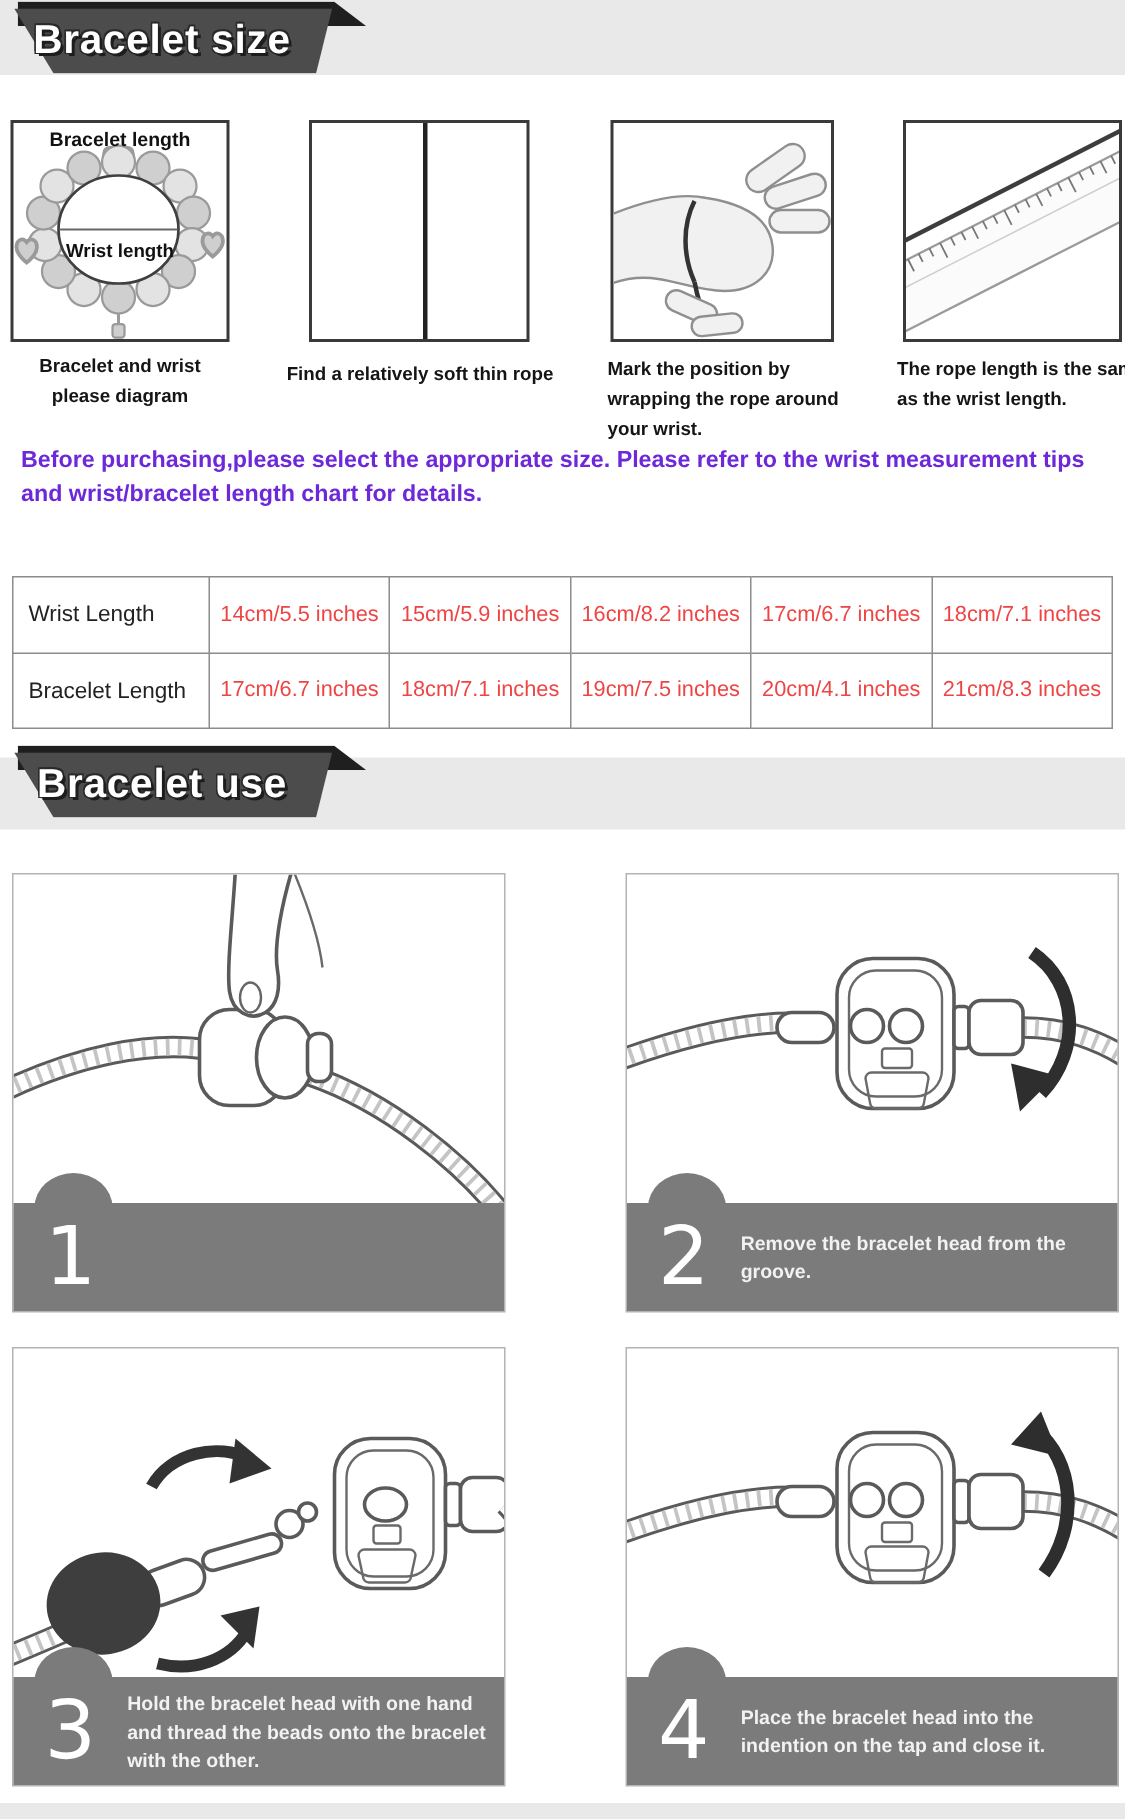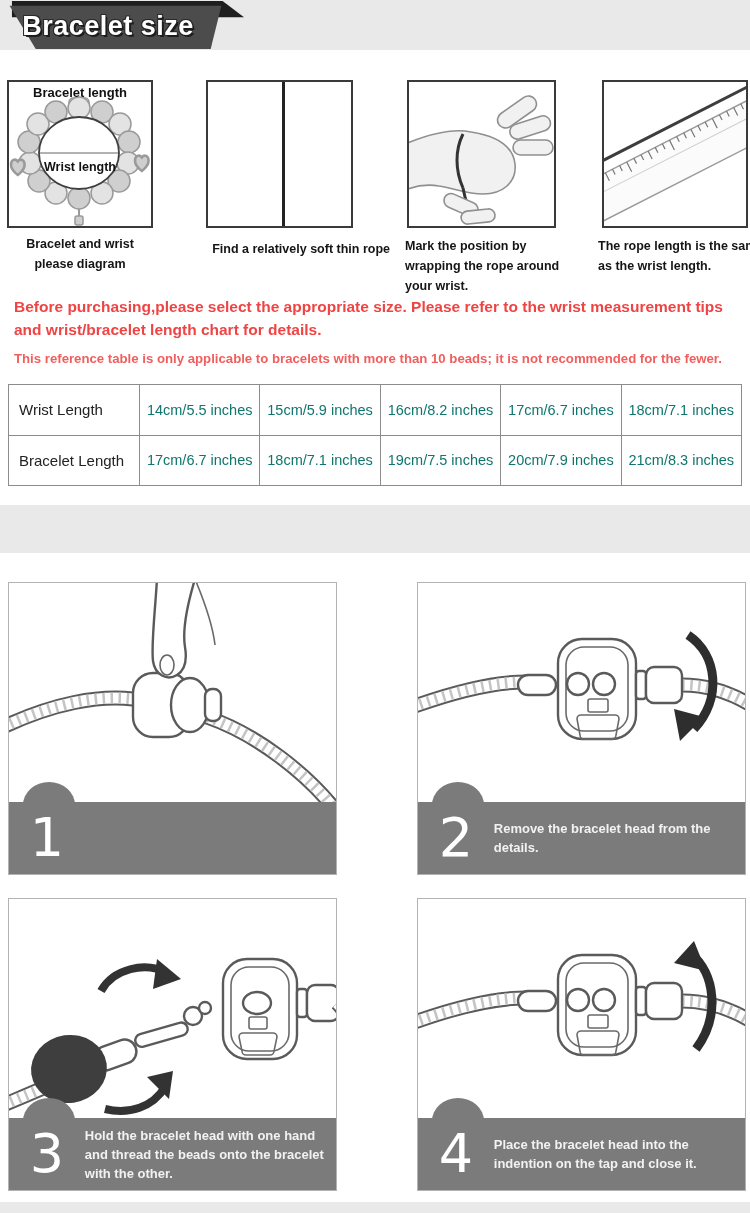--- a/index.html
+++ b/index.html
@@ -30,27 +30,27 @@
     color:#fff;font-size:27px;font-weight:800;letter-spacing:.5px;
     text-shadow:2px 2px 0 #1d1d1d,-1px -1px 0 #2a2a2a,1px -1px 0 #2a2a2a,-1px 1px 0 #2a2a2a;
   }
 
   
   .mbox{top:80px;height:148px;background:#fff;border:2px solid #3a3a3a;box-sizing:border-box;overflow:hidden;}
   .mcap{font-size:12.5px;font-weight:700;line-height:20px;color:#151515;}
   .lbl{position:absolute;font-weight:700;color:#111;}
 
   
-  #intro{left:14px;top:295px;width:730px;font-size:15.5px;font-weight:700;line-height:23px;color:#ef4444;}
+  #intro{left:14px;top:295px;width:730px;font-size:15.5px;font-weight:700;line-height:23px;color:#6d28d9;}
   #warning{left:14px;top:351px;width:736px;font-size:13.2px;font-weight:700;white-space:nowrap;}
 
   
   #size-table{left:8px;top:384px;width:734px;height:102px;border-collapse:collapse;table-layout:fixed;}
   #size-table td{
-    border:1px solid #8c8c8c;font-size:14.5px;color:#0f766e;
+    border:1px solid #8c8c8c;font-size:14.5px;color:#ef4444;
     text-align:center;vertical-align:middle;padding:0 2px;
   }
   #size-table td.rowlabel{text-align:left;padding-left:10px;font-size:15px;color:#222;}
 
   
   .panel{width:329px;height:293px;background:#fff;border:1px solid #b3b3b3;box-sizing:border-box;}
   .panel .illus{position:absolute;left:0;top:0;right:0;height:220px;overflow:hidden;}
   .panel .bar{
     position:absolute;left:0;right:0;bottom:0;height:72px;background:#7b7b7b;
     display:flex;align-items:center;
@@ -147,49 +147,53 @@
       <g transform="rotate(-27 71 80)">
         <line x1="-50" y1="46" x2="200" y2="46" stroke="#3d3d3d" stroke-width="3"></line>
         <rect x="-50" y="58" width="250" height="42" fill="#fbfbfb" stroke="#9a9a9a" stroke-width="1.5"></rect>
         <line x1="-50" y1="74" x2="200" y2="74" stroke="#cfcfcf" stroke-width="1"></line>
         <path stroke="#777" stroke-width="1.2" d="M-44 58 v9 M-36 58 v6 M-28 58 v6 M-20 58 v11 M-12 58 v6 M-4 58 v6 M4 58 v9 M12 58 v6 M20 58 v6 M28 58 v11 M36 58 v6 M44 58 v6 M52 58 v9 M60 58 v6 M68 58 v6 M76 58 v11 M84 58 v6 M92 58 v6 M100 58 v9 M108 58 v6 M116 58 v6 M124 58 v11 M132 58 v6 M140 58 v6 M148 58 v9 M156 58 v6 M164 58 v6 M172 58 v11 M180 58 v6 M188 58 v6"></path>
       </g>
     </svg>
   </div>
 
   <div class="abs mcap" style="left:7px;top:234px;width:146px;text-align:center;">Bracelet and wrist please diagram</div>
-  <div class="abs mcap" style="left:194px;top:239px;width:196px;text-align:right;">Find a relatively soft thin rope</div>
+  <div class="abs mcap" style="left:182px;top:239px;width:196px;text-align:center;">Find a relatively soft thin rope</div>
   <div class="abs mcap" style="left:405px;top:236px;width:162px;">Mark the position by wrapping the rope around your wrist.</div>
   <div class="abs mcap" style="left:598px;top:236px;width:166px;">The rope length is the same as the wrist length.</div>
 
   <div class="abs" id="intro">Before purchasing,please select the appropriate size. Please refer to the wrist measurement tips and wrist/bracelet length chart for details.</div>
-  <div class="abs" id="warning" style="color:#f15e5e;">This reference table is only applicable to bracelets with more than 10 beads; it is not recommended for the fewer.</div>
 
   <table class="abs" id="size-table">
     <tbody>
         <tr>
       <td class="rowlabel" style="width:118px;">Wrist Length</td>
       <td>14cm/5.5 inches</td>
       <td>15cm/5.9 inches</td>
       <td>16cm/8.2 inches</td>
       <td>17cm/6.7 inches</td>
       <td>18cm/7.1 inches</td>
     </tr>
     <tr>
       <td class="rowlabel">Bracelet Length</td>
       <td>17cm/6.7 inches</td>
       <td>18cm/7.1 inches</td>
       <td>19cm/7.5 inches</td>
-      <td>20cm/7.9 inches</td>
+      <td>20cm/4.1 inches</td>
       <td>21cm/8.3 inches</td>
     </tr>
   </tbody>
     </table>
 
   <div class="abs band" style="top:505px;height:48px;"></div>
+  <div class="abs banner" style="left:6px;top:497px;">
+    <div class="fold"></div>
+    <div class="bbody"></div>
+    <div class="blabel">Bracelet use</div>
+  </div>
 
   <div class="abs panel" style="left:8px;top:582px;">
     <div class="illus">
       <svg width="329" height="220" viewBox="0 0 329 220">
         <path class="rope-o" d="M -6 144 C 45 120 90 112 124 116"></path>
         <path class="rope-i" d="M -6 144 C 45 120 90 112 124 116"></path>
         <path class="rope-t" d="M -6 144 C 45 120 90 112 124 116"></path>
         <path class="rope-o" d="M 198 134 C 250 152 298 192 324 224"></path>
         <path class="rope-i" d="M 198 134 C 250 152 298 192 324 224"></path>
         <path class="rope-t" d="M 198 134 C 250 152 298 192 324 224"></path>
@@ -225,21 +229,21 @@
         <circle cx="186" cy="101" r="11" class="shape"></circle>
         <rect x="170" y="116" width="20" height="13" rx="2" class="thin"></rect>
         <path class="thin" d="M 163 132 h 34 a4 4 0 0 1 4 4 l -3 16 a4 4 0 0 1 -4 4 h -28 a4 4 0 0 1 -4 -4 l -3 -16 a4 4 0 0 1 4 -4 z"></path>
         <rect x="218" y="88" width="10" height="28" rx="3" class="shape"></rect>
         <rect x="228" y="84" width="36" height="36" rx="8" class="shape"></rect>
       </svg>
     </div>
     <div class="bar">
       <div class="bump"></div>
       <div class="stepnum">2</div>
-      <div class="steptext">Remove the bracelet head from the details.</div>
+      <div class="steptext">Remove the bracelet head from the groove.</div>
     </div>
   </div>
 
   <div class="abs panel" style="left:8px;top:898px;">
     <div class="illus">
       <svg width="329" height="220" viewBox="0 0 329 220">
         <path class="rope-o" d="M -6 206 C 28 192 56 180 84 166"></path>
         <path class="rope-i" d="M -6 206 C 28 192 56 180 84 166"></path>
         <path class="rope-t" d="M -6 206 C 28 192 56 180 84 166"></path>
         <g transform="rotate(-20 106 156)">

